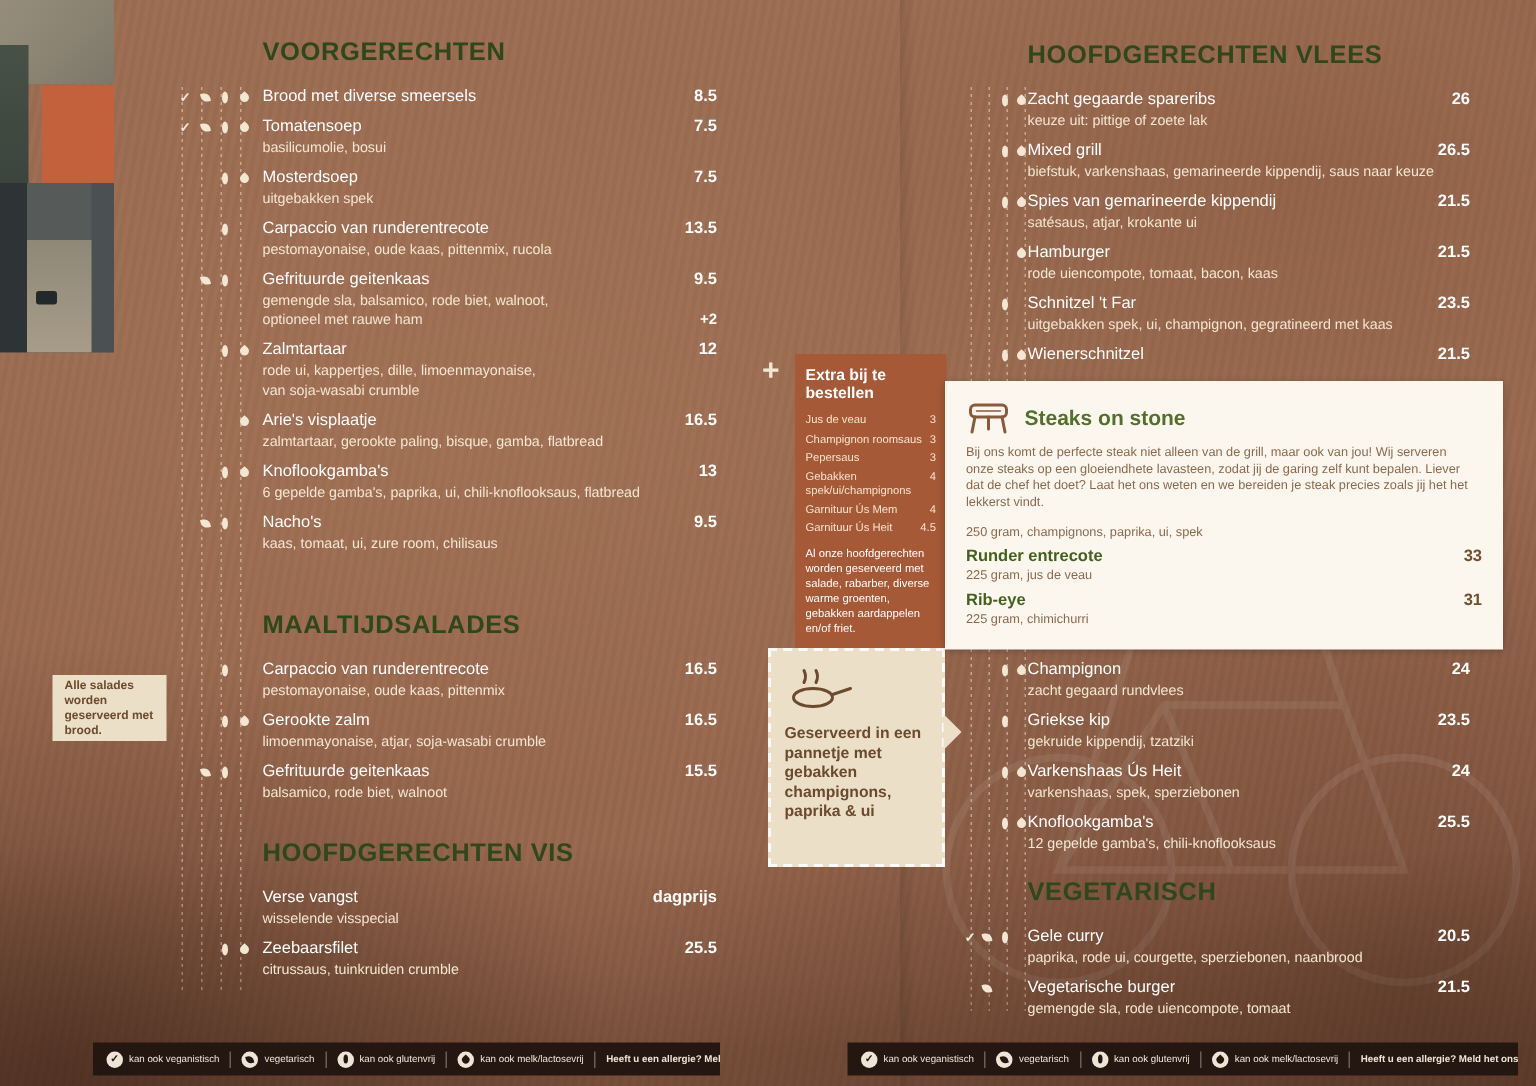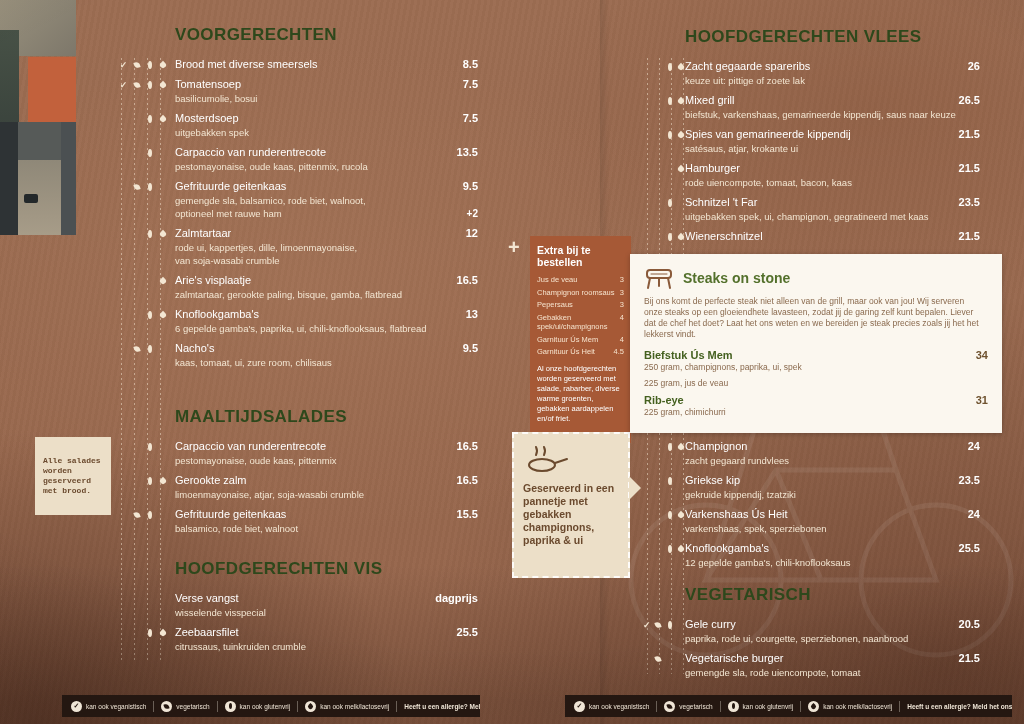--- a/index.html
+++ b/index.html
@@ -46,21 +46,21 @@
   .mi-icons{position:absolute;display:flex;top:1px;}
   .lp .mi-icons{left:-58px;width:54px;}
   .rp .mi-icons{left:-44px;width:46px;}
   .mk{display:inline-flex;justify-content:center;align-items:center;height:11px;}
   .lp .mk{width:13px;} .rp .mk{width:12px;}
   .mk-check::after{content:"\2713";color:#f3e6d2;font-size:9px;font-weight:700;}
   .mk-leaf::after{content:"";width:6px;height:6px;background:#f3e6d2;border-radius:0 70% 0 70%;transform:rotate(-15deg);}
   .mk-grain::after{content:"";width:4px;height:8px;background:#f3e6d2;border-radius:50%;}
   .mk-droplet::after{content:"";width:6px;height:6px;background:#f3e6d2;border-radius:0 50% 50% 50%;transform:rotate(45deg);}
   
-  .notebox{position:absolute;left:35px;top:437px;width:76px;z-index:2;background:#ecdfc8;padding:19px 8px;box-sizing:border-box;font-family:Liberation Mono, monospace;}
+  .notebox{position:absolute;left:35px;top:450px;width:76px;z-index:2;background:#ecdfc8;padding:2px 8px;box-sizing:border-box;}
   .note-text{font-size:8px;font-weight:700;color:#6b4a2e;line-height:10px;}
   
   .plus{position:absolute;left:508px;top:236px;z-index:3;color:#f3e6d2;font-size:20px;font-weight:bold;}
   .extras{position:absolute;left:530px;top:236px;width:101px;z-index:3;background:#a65936;padding:8px 7px 19px;box-sizing:border-box;}
   .extras h3{font-size:10.5px;color:#fff;font-weight:800;line-height:12px;margin:0 0 7px;}
   .ex-item{display:flex;font-size:7.5px;color:#f6e3cd;line-height:9.5px;margin-bottom:3px;}
   .ex-name{flex:1;padding-right:3px;}
   .ex-price{white-space:nowrap;}
   .ex-foot{font-size:7.5px;font-weight:400;color:#fff;line-height:10px;margin-top:7px;}
   
@@ -519,28 +519,28 @@
           <path d="M7 8 h16" stroke-width="1"></path>
           <path d="M6 12 L4 22 M24 12 L26 22 M15 12 L15 20"></path>
         </g>
       </svg>
       <span class="sc-title">Steaks on stone</span>
     </div>
     <p class="sc-body">Bij ons komt de perfecte steak niet alleen van de grill, maar ook van jou! Wij serveren onze steaks op een gloeiendhete lavasteen, zodat jij de garing zelf kunt bepalen. Liever dat de chef het doet? Laat het ons weten en we bereiden je steak precies zoals jij het het lekkerst vindt.</p>
     <div>
 
         <div class="sc-item">
+          <div class="sc-desc">250 gram, champignons, paprika, ui, spek</div>
+        </div>
+
+        <div class="sc-item">
           <div class="sc-row">
-            <span class="sc-name">Biefstuk Ús Mem</span>
-            <span class="sc-price">34</span>
-          </div>
-          <div class="sc-desc">250 gram, champignons, paprika, ui, spek</div>
-        </div>
-
-        <div class="sc-item">
+            <span class="sc-name">Runder entrecote</span>
+            <span class="sc-price">33</span>
+          </div>
           <div class="sc-desc">225 gram, jus de veau</div>
         </div>
 
         <div class="sc-item">
           <div class="sc-row">
             <span class="sc-name">Rib-eye</span>
             <span class="sc-price">31</span>
           </div>
           <div class="sc-desc">225 gram, chimichurri</div>
         </div>

